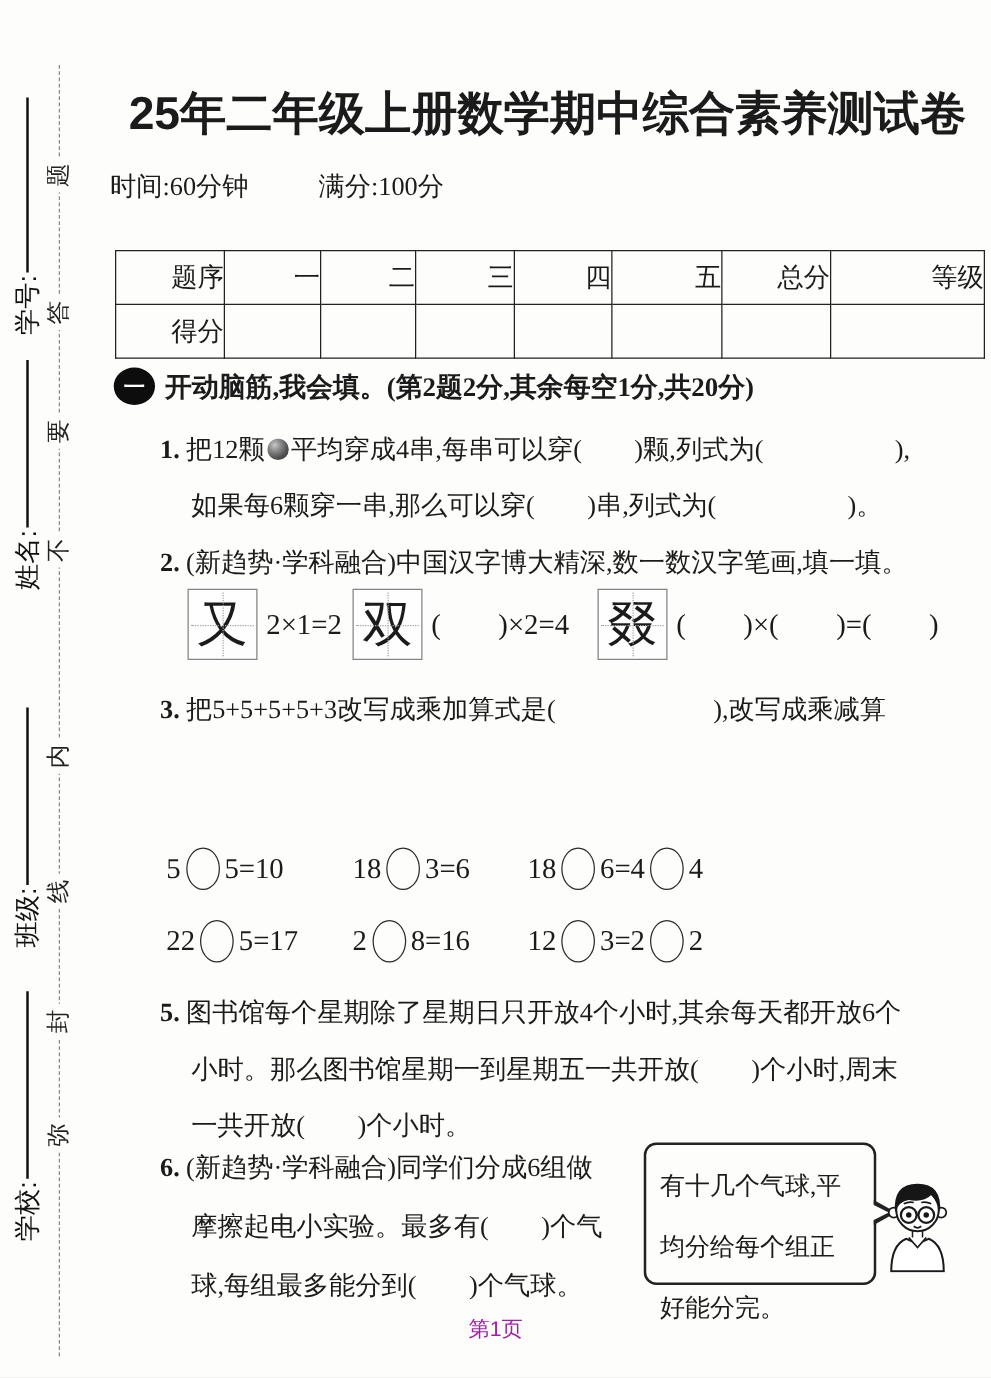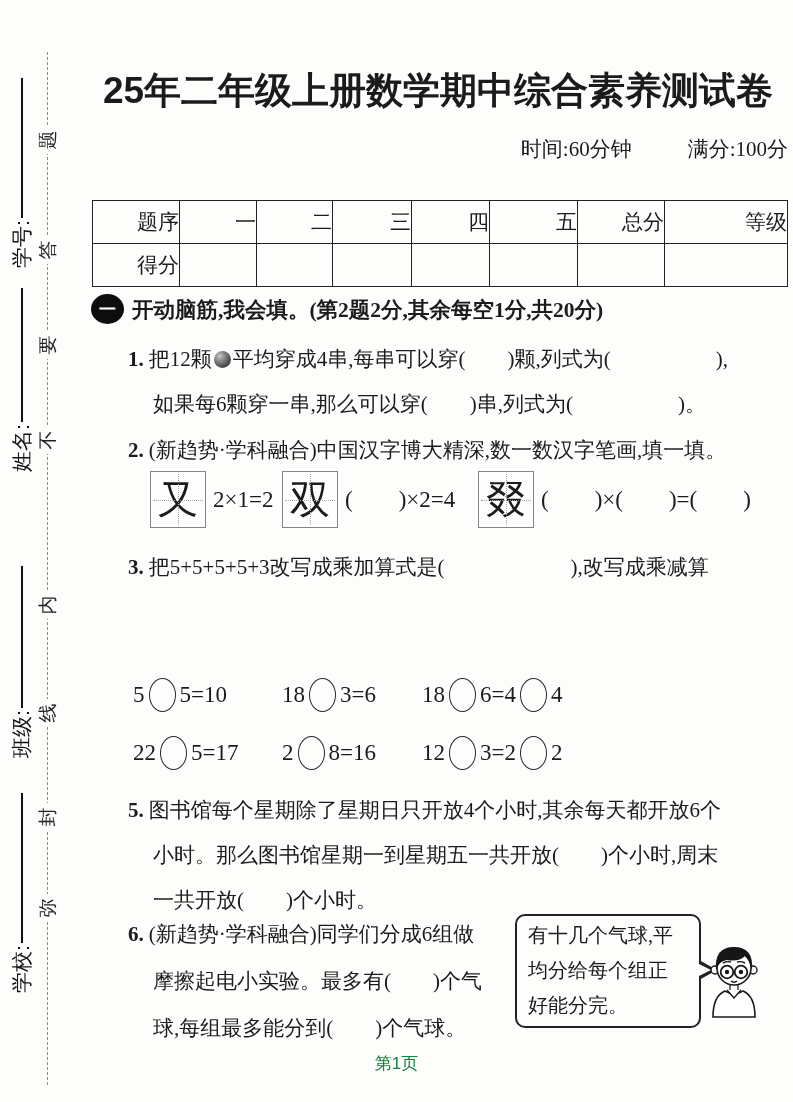--- a/index.html
+++ b/index.html
@@ -12,21 +12,21 @@
   .seal-char{position:absolute;left:34px;width:28px;height:28px;line-height:28px;text-align:center;
              transform:rotate(-90deg);background:#fdfdfb;font-size:19px;color:#222;}
   .vfield{position:absolute;left:8px;height:28px;transform:rotate(-90deg);transform-origin:0 0;
           display:flex;align-items:center;font-size:21px;font-family:"Liberation Sans",sans-serif;color:#111;}
   .vlabel{white-space:nowrap;}
   .vline{flex:1;height:0;border-top:2px solid #111;margin-left:2px;}
 
   
   .title{position:absolute;top:66px;left:88px;width:700px;text-align:center;
          font-size:37px;font-weight:bold;font-family:"Liberation Sans",sans-serif;white-space:nowrap;}
-  .subtitle{position:absolute;top:135px;left:88px;width:700px;display:flex;justify-content:flex-end;gap:56px;
+  .subtitle{position:absolute;top:135px;left:88px;width:700px;display:flex;justify-content:flex-start;gap:56px;
             font-size:21px;}
 
   
   .score-table{position:absolute;top:200px;left:92px;border-collapse:collapse;table-layout:fixed;}
   .score-table td{border:1.8px solid #222;height:43px;text-align:right;font-size:21px;padding:0;}
   .score-table td.lab{font-family:"Liberation Sans",sans-serif;}
 
   
   .section-head{position:absolute;top:294px;left:91px;display:flex;align-items:center;
                 font-weight:bold;font-size:21.5px;white-space:nowrap;}
@@ -56,29 +56,29 @@
 
   
   .eq-grid{position:absolute;top:666px;left:133px;display:grid;grid-template-columns:149px 140px auto;
            grid-auto-rows:58px;align-items:center;font-size:23px;}
   .eq{display:flex;align-items:center;white-space:pre;}
   .op-circle{width:27px;height:34px;border:1.6px solid #2b2b2b;border-radius:50%;margin:0 4px;flex:none;}
 
   
   .bubble{position:absolute;left:515px;top:914px;width:186px;height:114px;border:2.5px solid #222;
           border-radius:10px;background:#fdfdfb;padding:2px 11px;font-size:20px;}
-  .bubble div{height:35px;line-height:35px;white-space:nowrap;}
+  .bubble div{height:35px;line-height:35px;white-space:nowrap;margin-top:14px;}
   .tail-border{position:absolute;left:699px;top:960px;width:0;height:0;
                border-top:10px solid transparent;border-bottom:10px solid transparent;border-left:18px solid #222;}
   .tail-fill{position:absolute;left:697px;top:963px;width:0;height:0;
              border-top:7px solid transparent;border-bottom:7px solid transparent;border-left:14px solid #fdfdfb;}
   .avatar{position:absolute;left:703px;top:940px;}
 
   .footer{position:absolute;top:1052px;left:0;width:100%;text-align:center;font-size:17px;
-          font-family:"Liberation Sans",sans-serif;color:#15803d;}
+          font-family:"Liberation Sans",sans-serif;color:#a21caf;}
 </style>
 </head>
 <body>
 
 <div class="page">
 
   <div class="seal-dash"></div>
   <span class="seal-char" style="top:126px">题</span>
   <span class="seal-char" style="top:236px">答</span>
   <span class="seal-char" style="top:331px">要</span>

